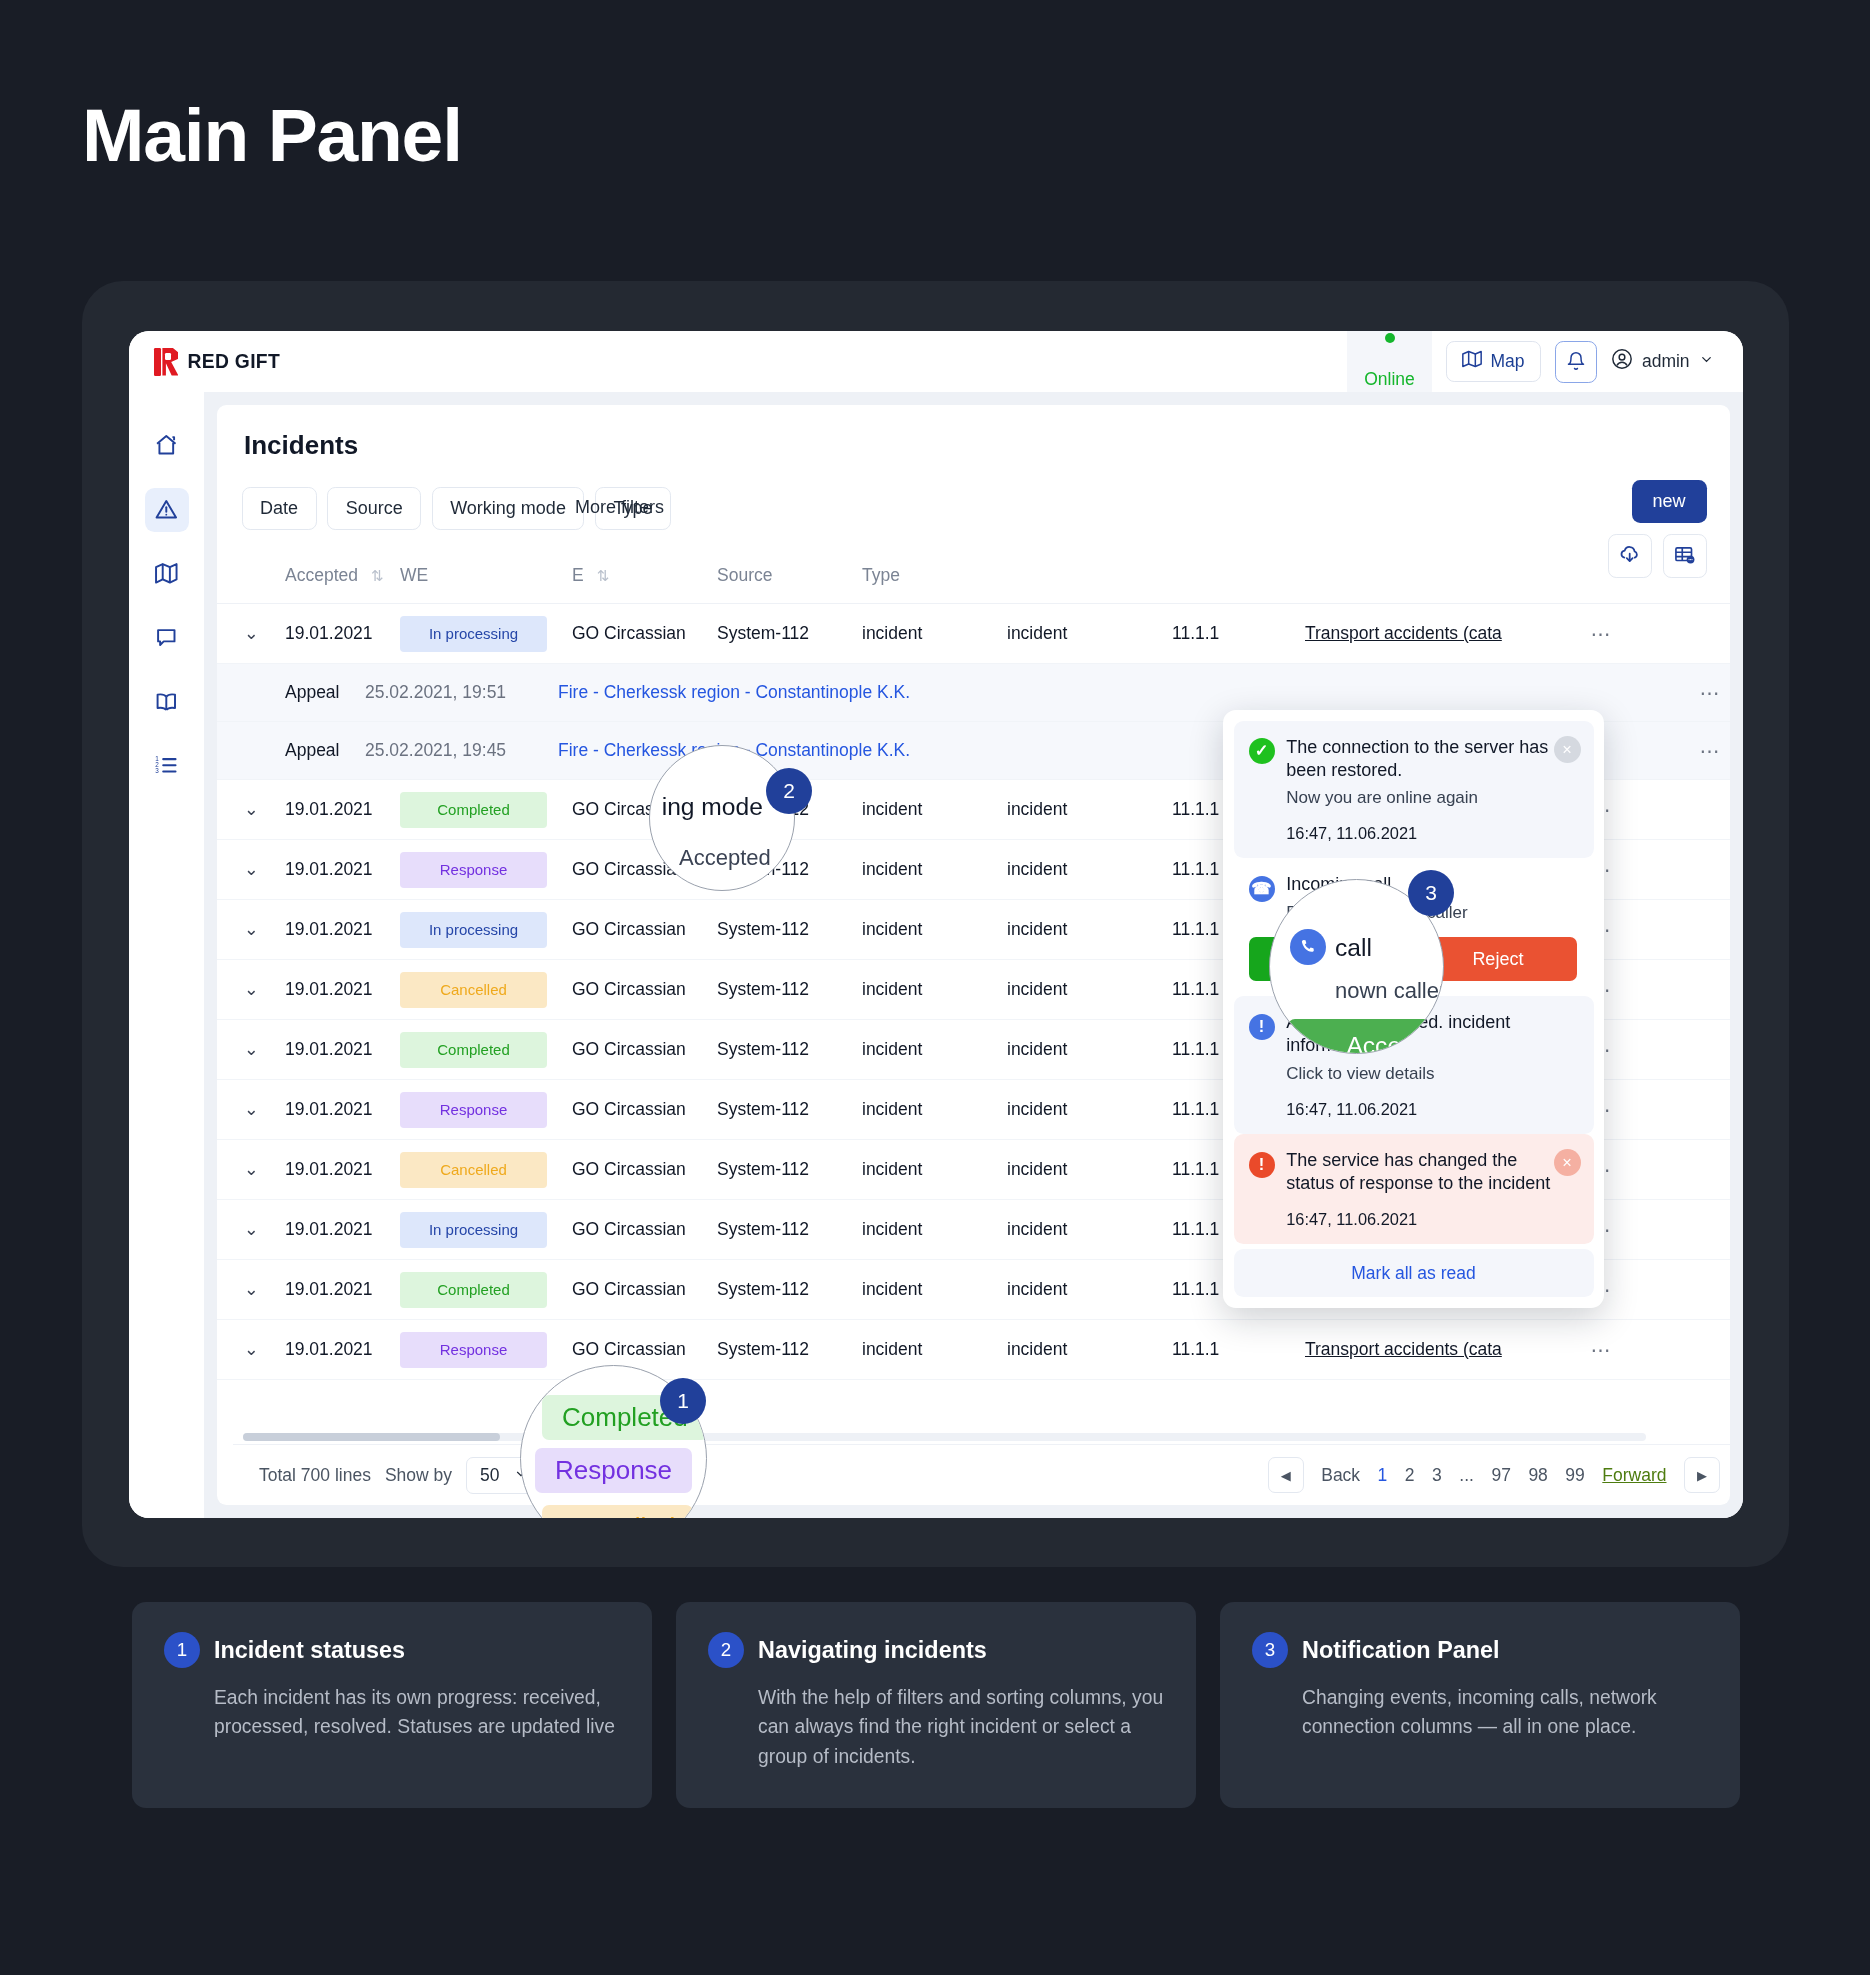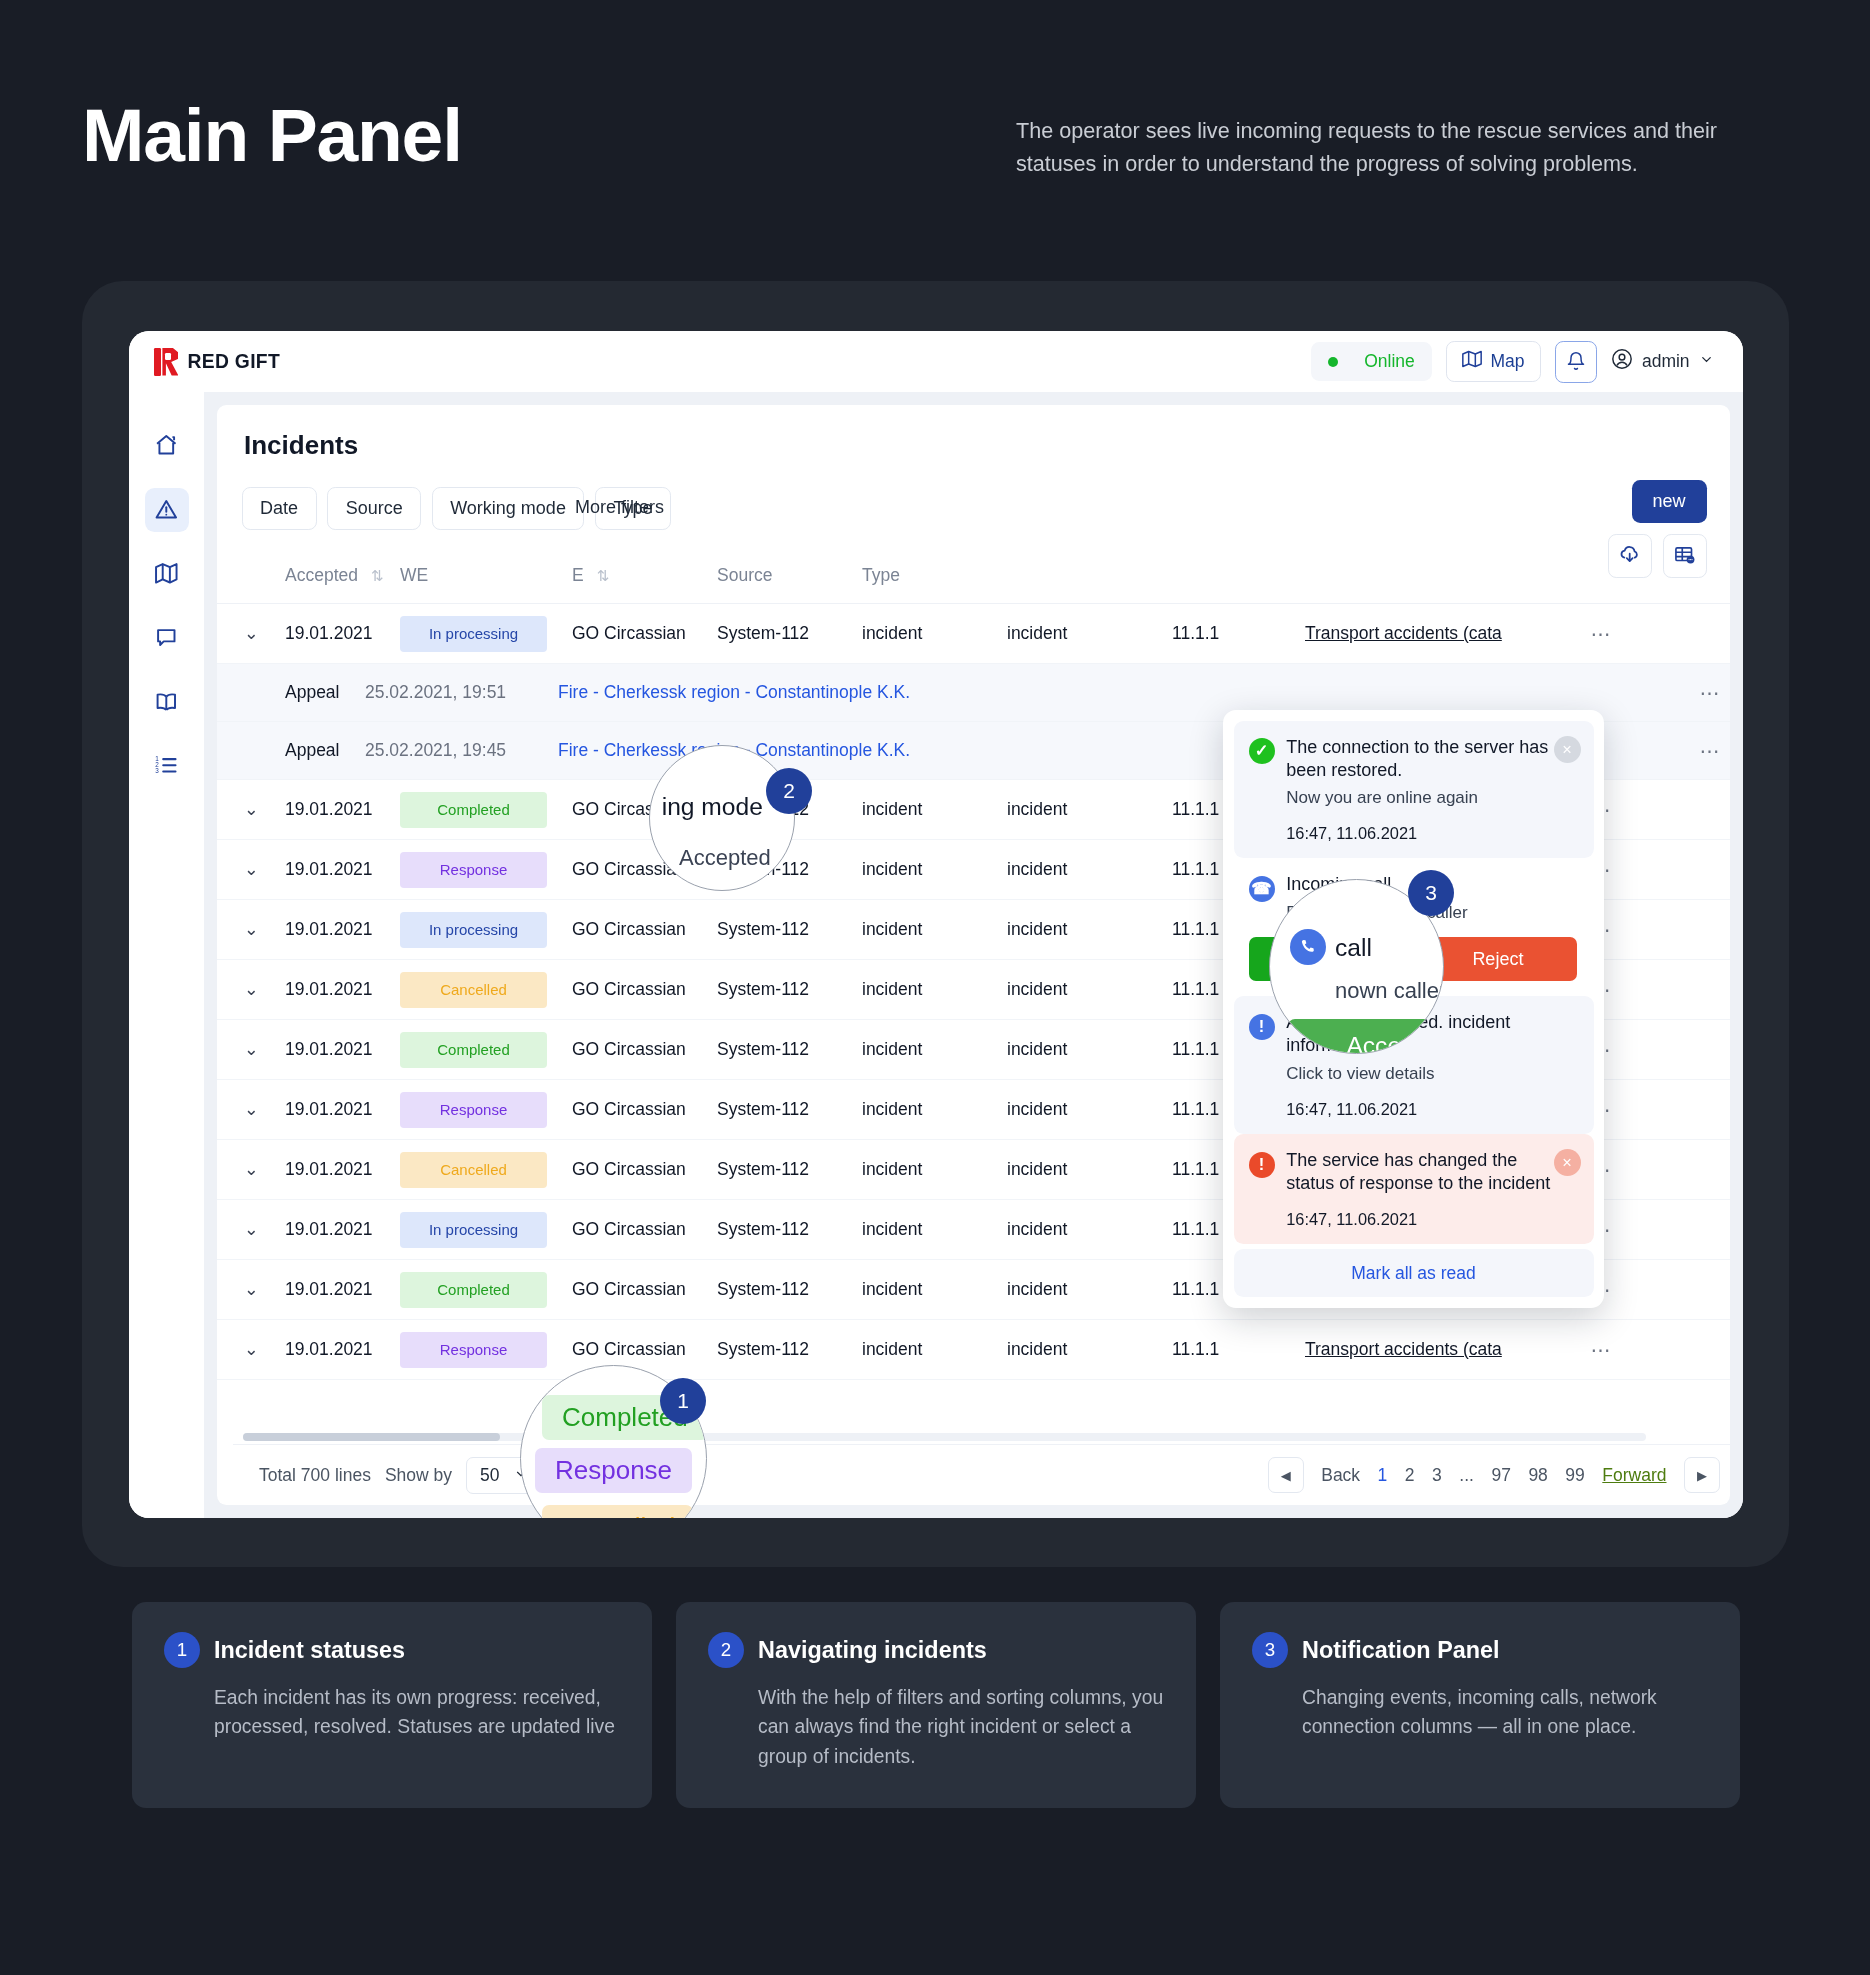--- a/index.html
+++ b/index.html
@@ -57,21 +57,21 @@
   .brand-name {
     font-size: 19.3px; font-weight: 700; color: #111827; letter-spacing: 0.3px;
   }
   .topbar-right {
     margin-left: auto; margin-right: 29px;
     display: flex; align-items: center; gap: 14px;
   }
   .status-pill {
     display: flex; align-items: center; gap: 26px;
     background: #f4f6fa; border-radius: 8.2px;
-    padding: 8.8px 17.5px; font-size: 17.5px; color: #15b62c; font-weight: 400;
+    padding: 8.8px 17.5px; font-size: 17.5px; color: #15b62c; font-weight: 400; flex-direction: column;
   }
   .status-dot { width: 10px; height: 10px; border-radius: 50%; background: #15b62c; }
   .btn-outline {
     display: flex; align-items: center; gap: 8.2px;
     border: 1.2px solid #dfe4ee; border-radius: 8.2px;
     padding: 7px 15px; font-size: 17.5px; color: #1c3f94; background: #fff;
   }
   .icon-btn-outline {
     width: 42px; height: 42px; border: 1.2px solid #8aa6e8; border-radius: 8.2px;
     display: flex; align-items: center; justify-content: center; background: #fff;
@@ -297,21 +297,20 @@
     flex: none;
   }
   .lc-title { font-size: 23.4px; font-weight: 700; color: #ffffff; }
   .lc-body { margin-top: 15px; margin-left: 50px; font-size: 19.3px; line-height: 1.52; color: #b6bcc7; }
 </style>
 </head>
 <body>
 
 <div class="page-head">
   <div class="page-title">Main Panel</div>
-  <div class="page-desc">The operator sees live incoming requests to the rescue services and their statuses in order to understand the progress of solving problems.</div>
 </div>
 
 <div class="device">
   <div class="screen">
 
     <div class="topbar">
       <div class="brand">
         <div class="brand-mark">
           <div class="bar"></div>
             <div class="r"></div>

